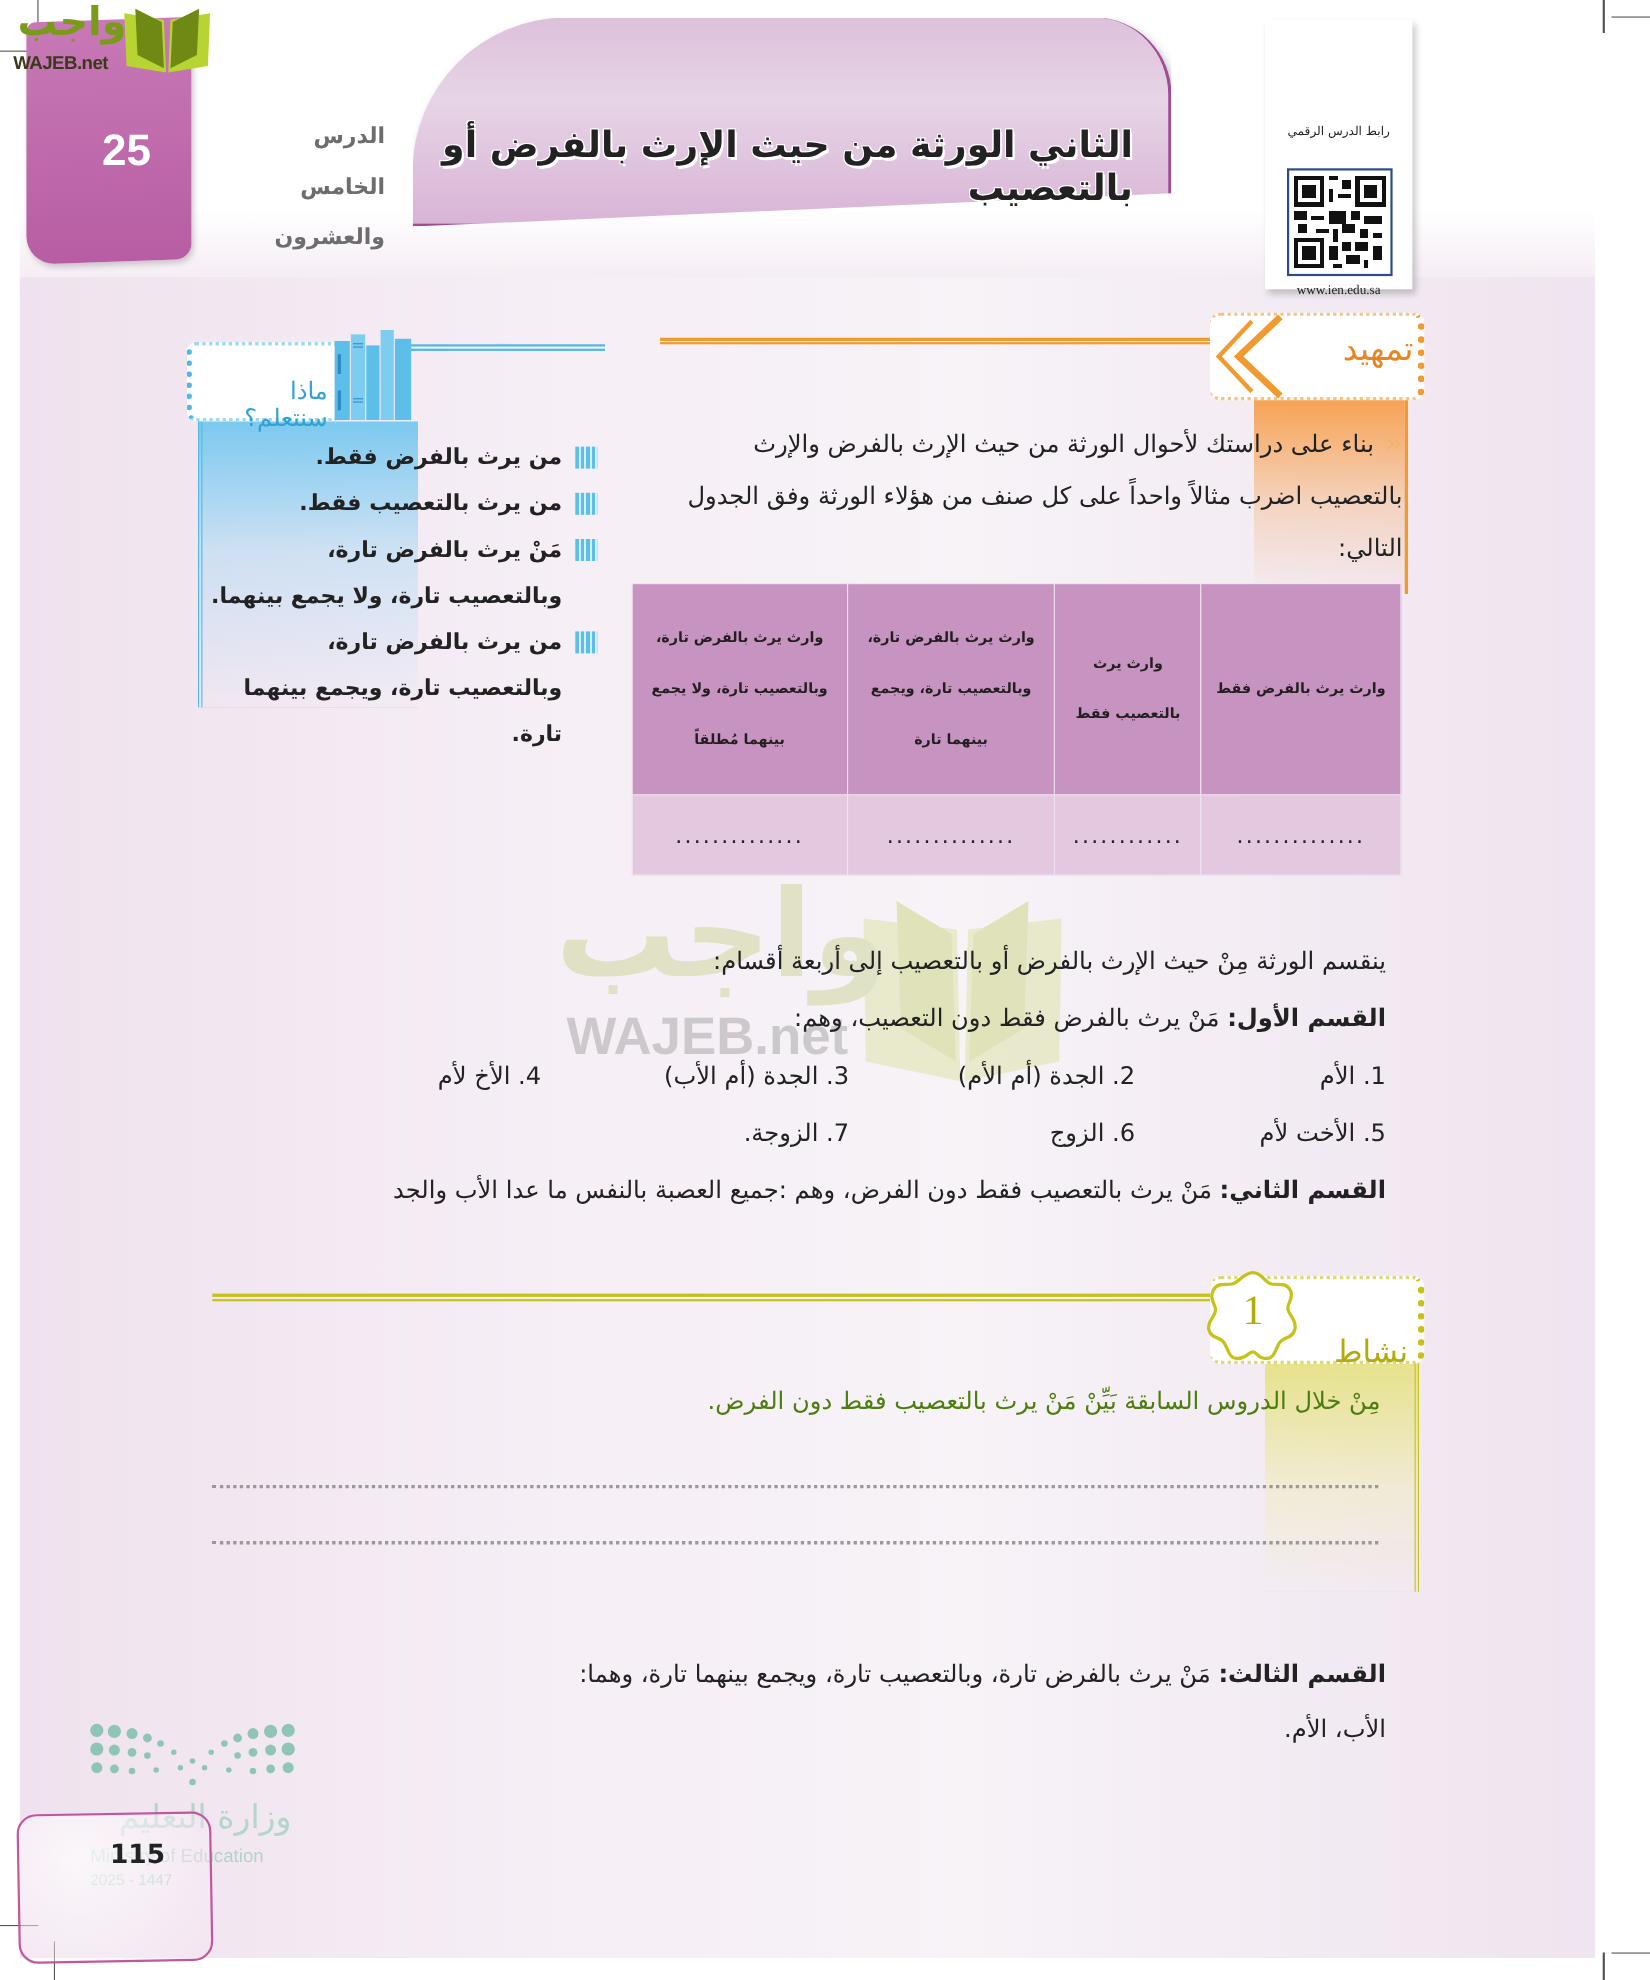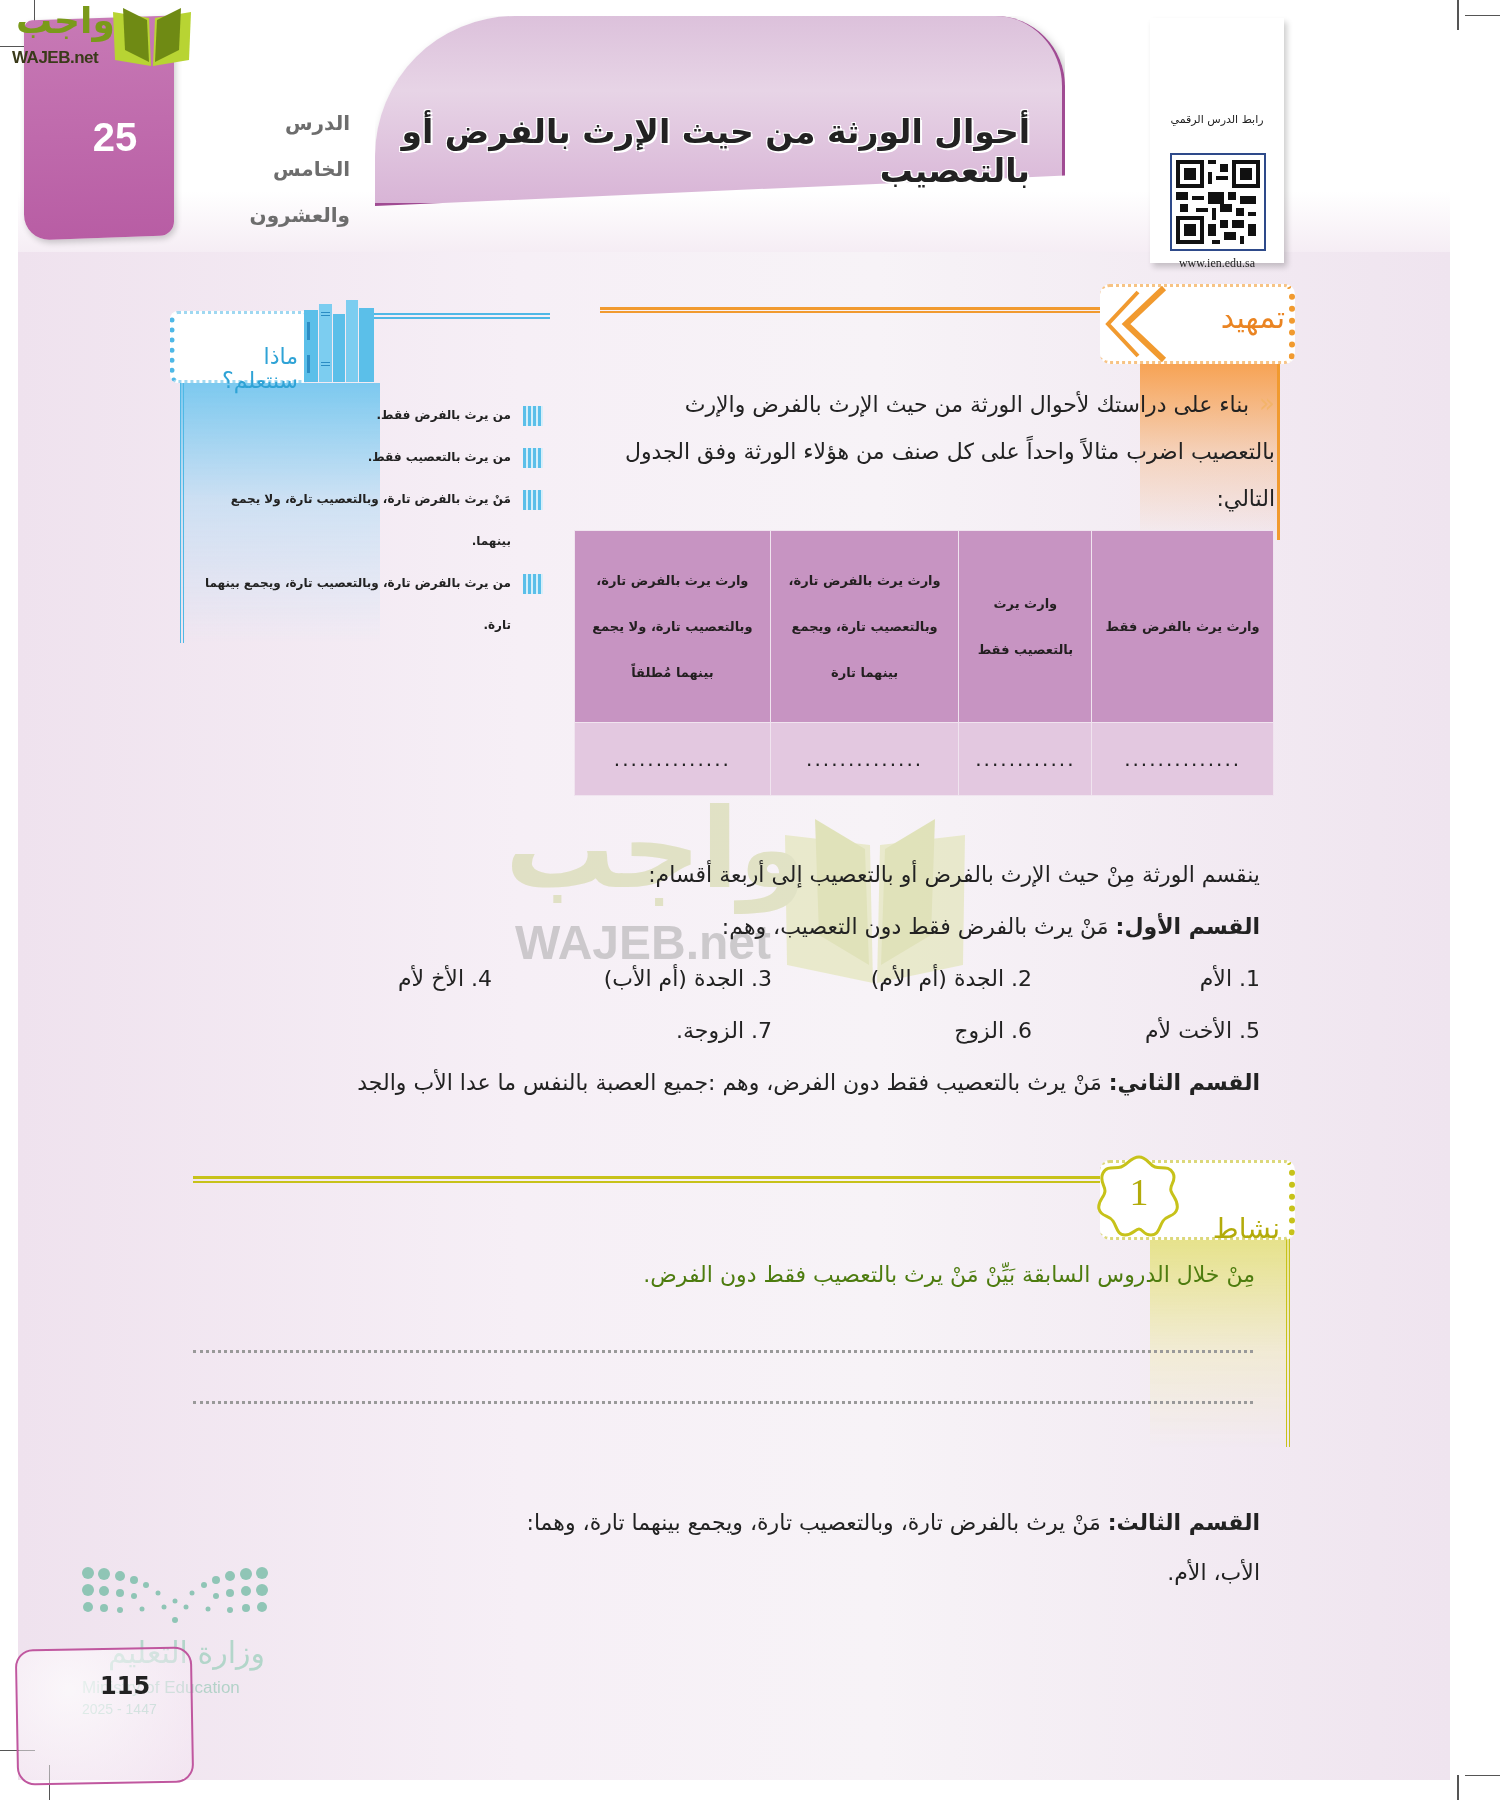--- a/index.html
+++ b/index.html
@@ -126,21 +126,21 @@
   }
   .learn-glow {
     position: absolute; left: 180px; top: 383px; width: 200px; height: 260px;
     background: linear-gradient(180deg, #7cc9ef 0%, rgba(160,215,245,0.45) 45%, rgba(255,255,255,0) 100%);
     border-left: 4px double #4fb8e6;
   }
   .learn-list {
     position: absolute; left: 190px; top: 394px; width: 355px; direction: rtl; list-style: none;
   }
   .learn-list li {
-    font-size: 12px; font-weight: bold; line-height: 42px; color: #222; text-align: right; position: relative; padding-right: 34px;
+    font-size: 20px; font-weight: bold; line-height: 42px; color: #222; text-align: right; position: relative; padding-right: 34px;
   }
   .learn-bullet {
     position: absolute; right: 2px; top: 12px; width: 20px; height: 20px;
     background: repeating-linear-gradient(90deg, #5bbfe9 0 3px, #d6effa 3px 5px);
   }
 
   
   .body-block { position: absolute; left: 210px; width: 1050px; direction: rtl; text-align: right; font-size: 22px; color: #222; }
   .bold-label { font-weight: bold; }
   .numbered-grid { position: absolute; left: 320px; width: 940px; height: 40px; direction: rtl; font-size: 22px; color: #222; }
@@ -213,21 +213,21 @@
   <div class="wajeb-en">WAJEB.net</div>
   <svg class="wajeb-book" viewBox="0 0 82 62">
     <path d="M2 6 L38 12 L40 60 L4 54 Z" fill="#b8d433"></path>
     <path d="M80 6 L44 12 L42 60 L78 54 Z" fill="#b8d433"></path>
     <path d="M12 2 L36 14 L38 56 L14 44 Z" fill="#6f8a14"></path>
     <path d="M70 2 L46 14 L44 56 L68 44 Z" fill="#6f8a14"></path>
   </svg>
 </div>
 
 <div class="title-banner"></div>
-<h1 class="title-text">أحوال الورثة من حيث الإرث بالفرض أو بالتعصيب</h1>
+<h1 class="title-text">الثاني الورثة من حيث الإرث بالفرض أو بالتعصيب</h1>
 
 <div class="qr-box">
   <div class="qr-label">رابط الدرس الرقمي</div>
   <div class="qr-code">
     <svg viewBox="0 0 21 21" width="84" height="86" shape-rendering="crispEdges">
       <rect x="0" y="0" width="7" height="7" fill="#111"></rect>
         <rect x="1" y="1" width="5" height="5" fill="#fff"></rect>
         <rect x="2" y="2" width="3" height="3" fill="#111"></rect>
       <rect x="14" y="0" width="7" height="7" fill="#111"></rect>
         <rect x="15" y="1" width="5" height="5" fill="#fff"></rect>

